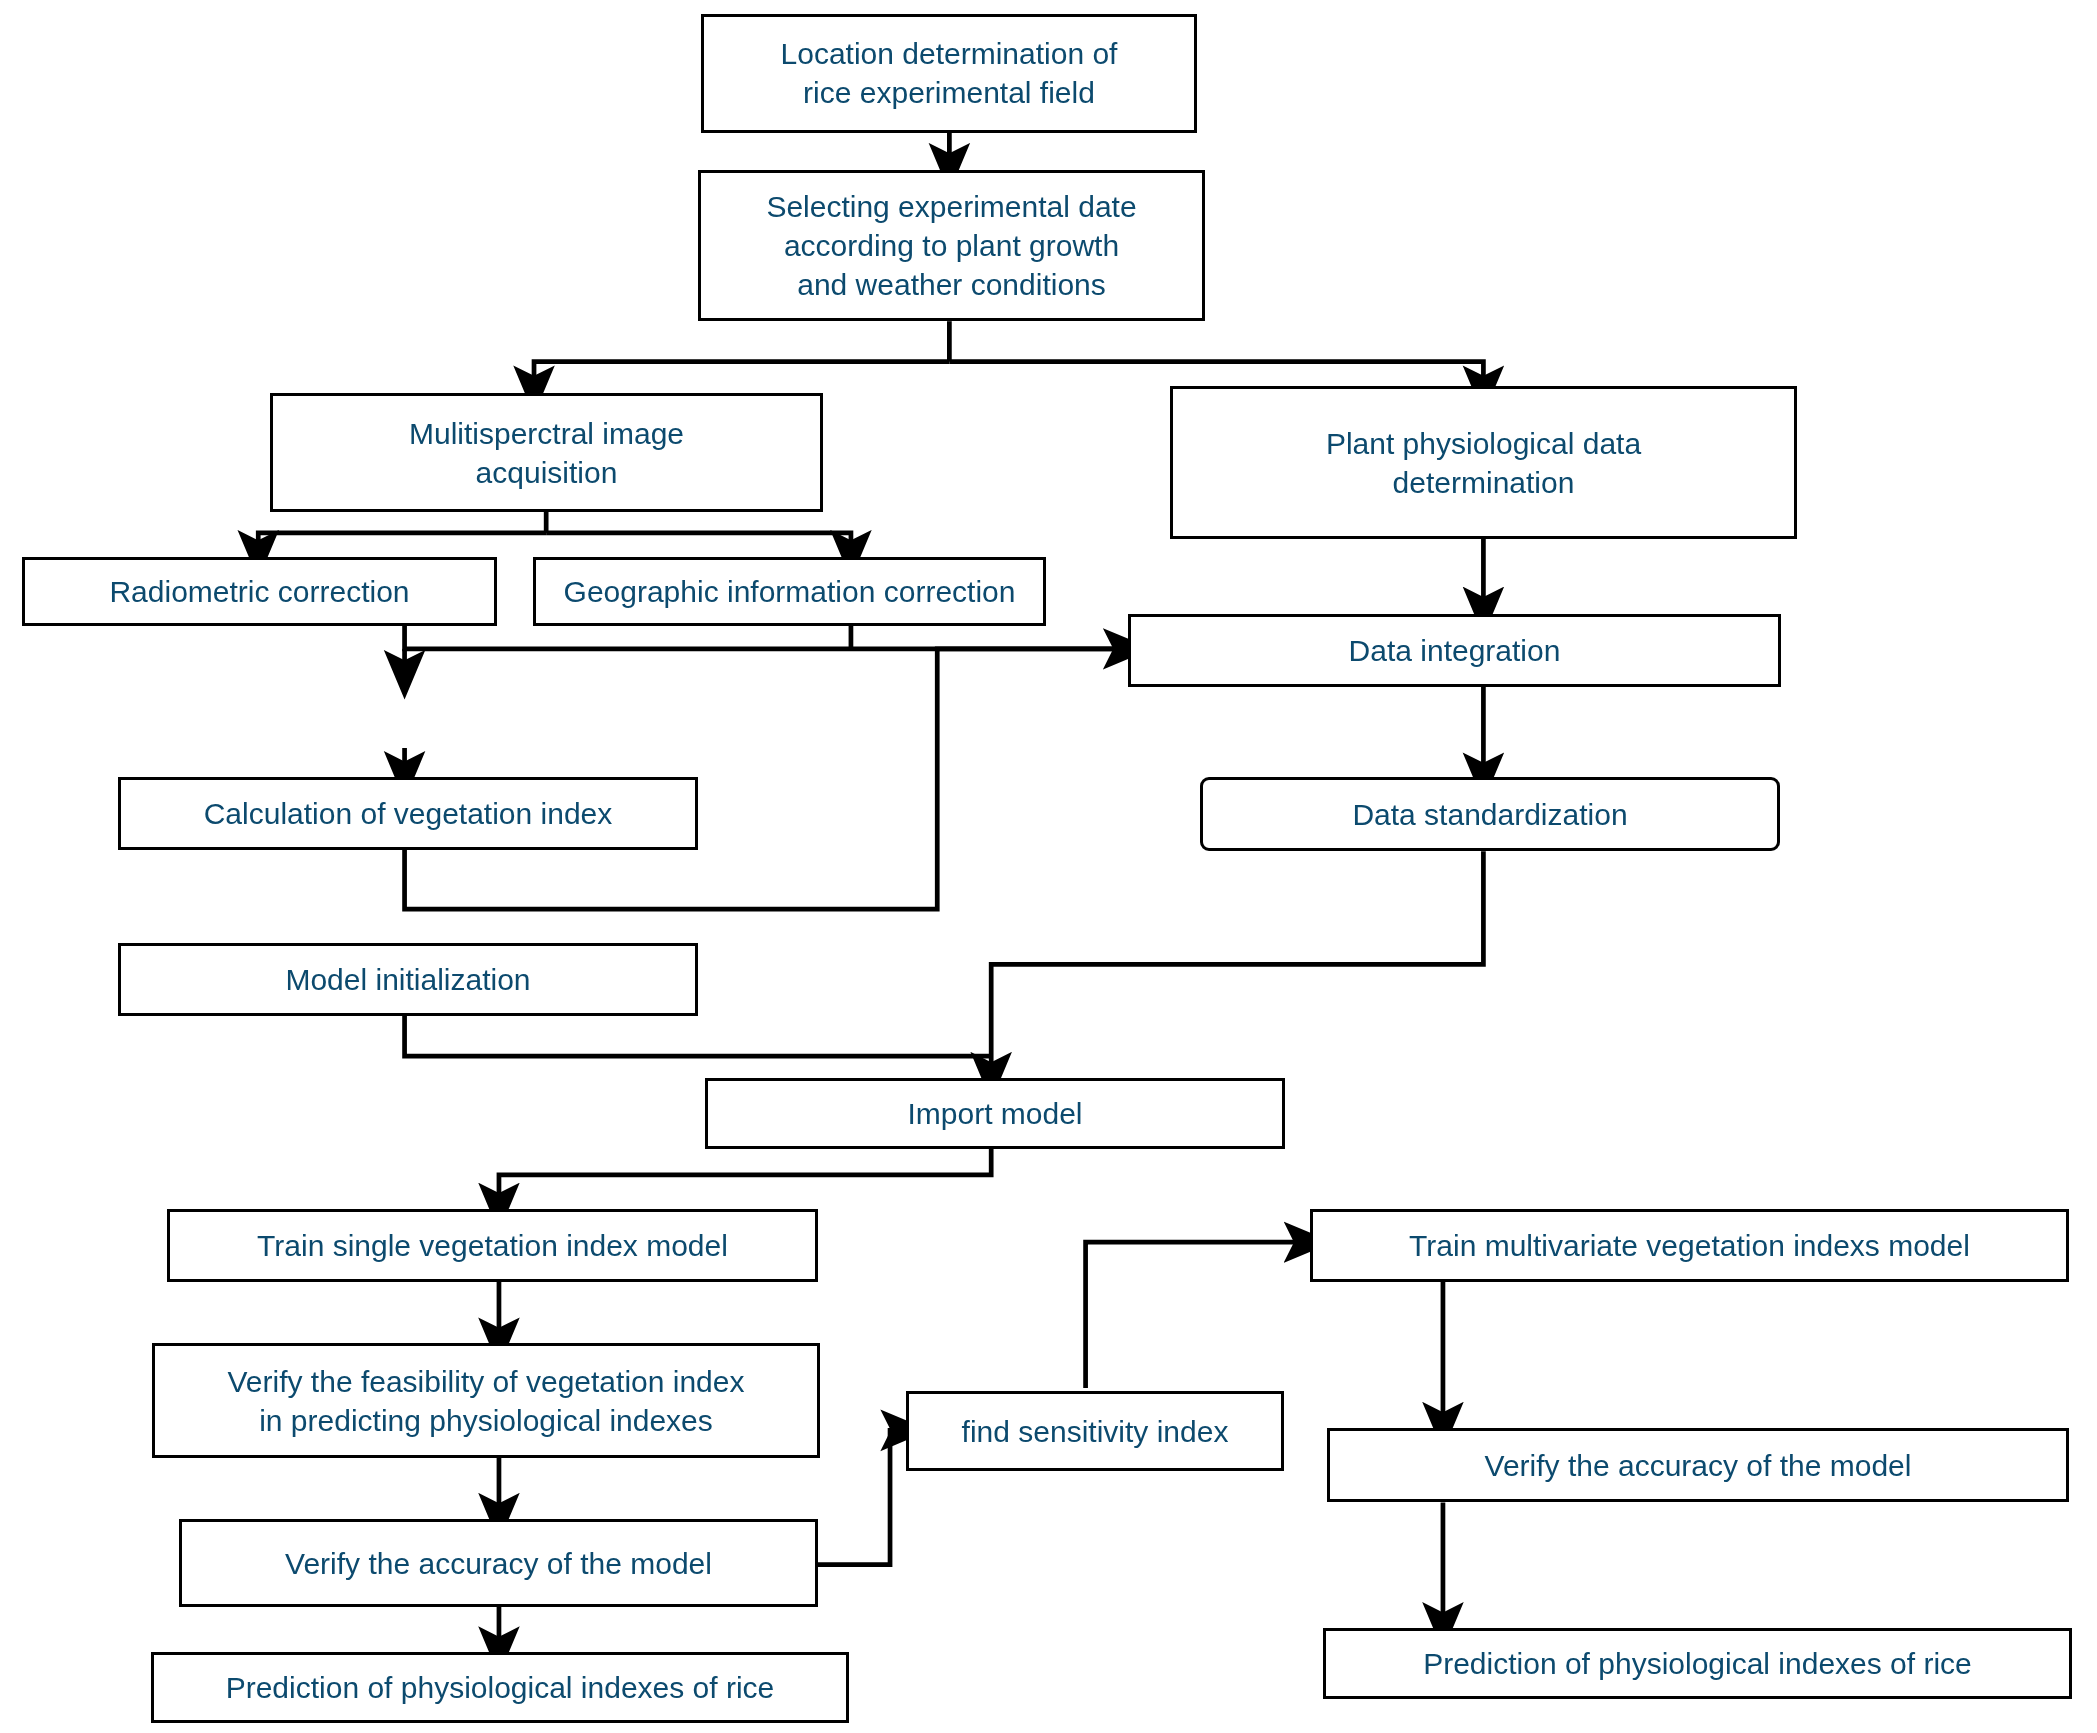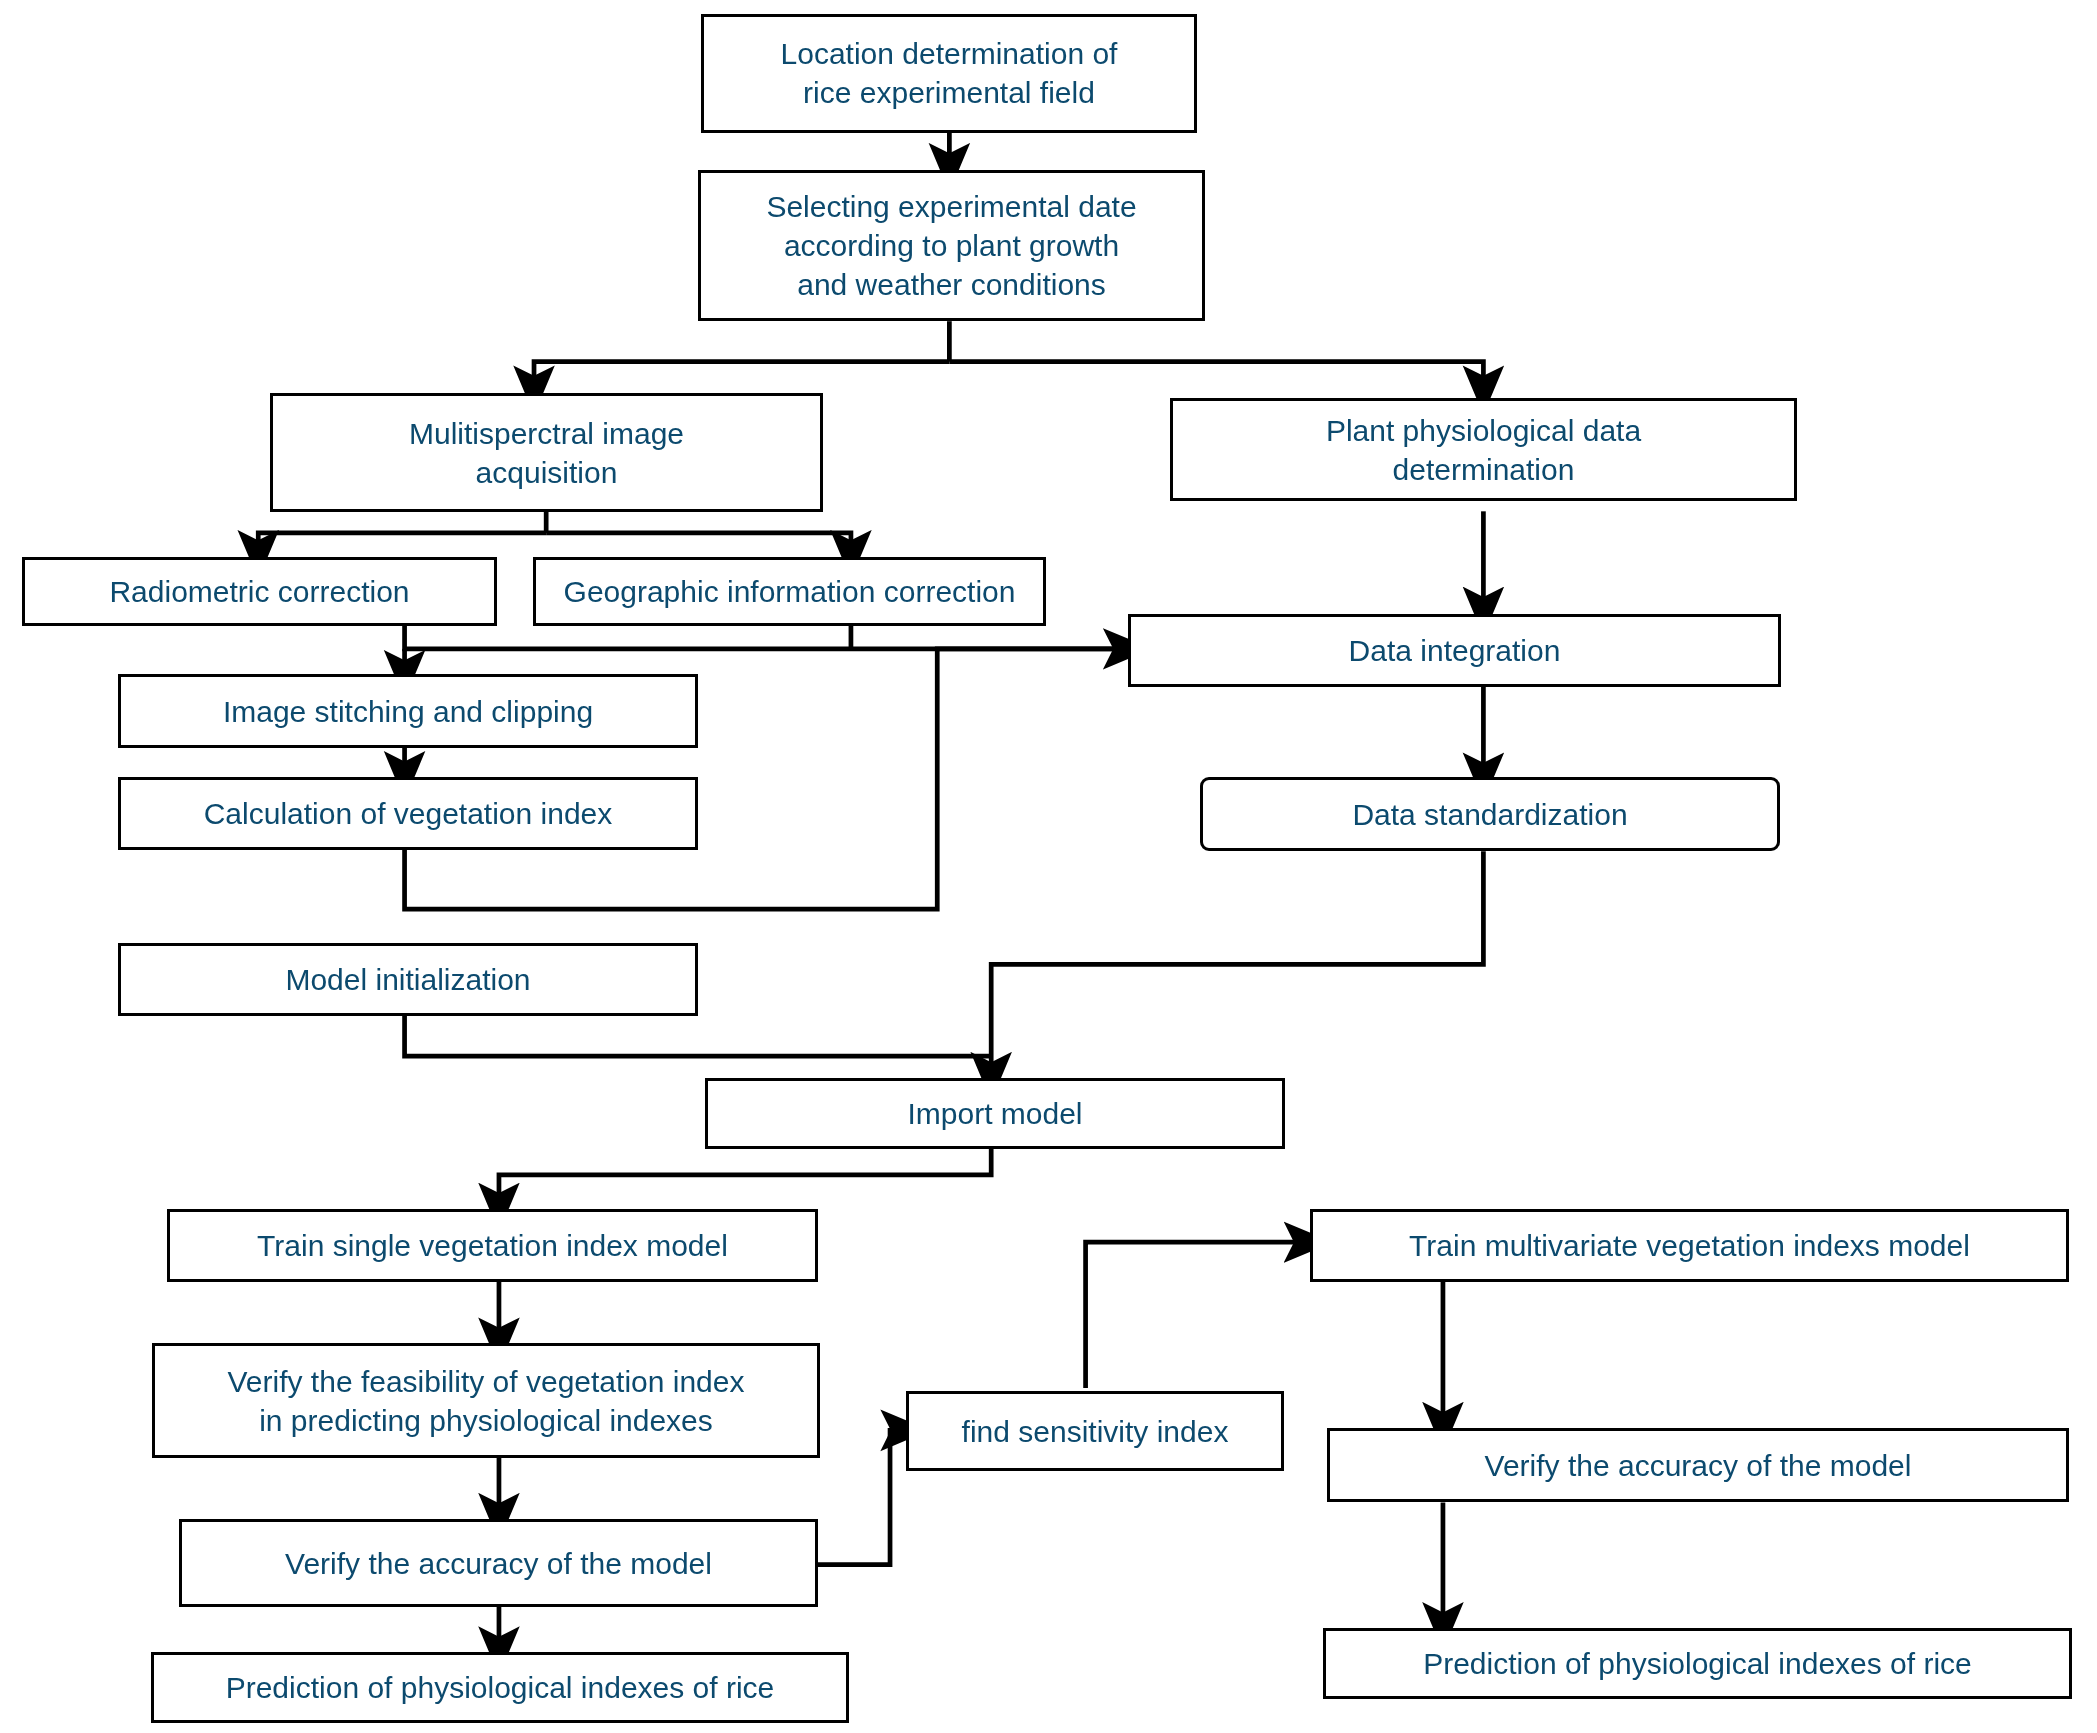--- a/index.html
+++ b/index.html
@@ -117,40 +117,37 @@
     <span class="label">Selecting experimental date
 according to plant growth
 and weather conditions</span>
   </div>
 
   <div class="node" style="left:270px; top:393px; width:553px; height:119px;">
     <span class="label">Mulitisperctral image
 acquisition</span>
   </div>
 
-  <div class="node" style="left:1170px; top:398px; width:627px; height:103px;align-items:center;">
+  <div class="node" style="left:1170px; top:386px; width:627px; height:153px;align-items:center;">
     <span class="label">Plant physiological data
 determination</span>
   </div>
 
   <div class="node" style="left:22px; top:557px; width:475px; height:69px;">
     <span class="label">Radiometric correction</span>
   </div>
 
   <div class="node" style="left:533px; top:557px; width:513px; height:69px;">
     <span class="label">Geographic information correction</span>
   </div>
 
   <div class="node" style="left:1128px; top:614px; width:653px; height:73px;">
     <span class="label">Data integration</span>
   </div>
 
-  <div class="node" style="left:118px; top:674px; width:580px; height:74px;">
-    <span class="label">Image stitching and clipping</span>
-  </div>
 
   <div class="node" style="left:1200px; top:777px; width:580px; height:74px;border-radius:9px;">
     <span class="label">Data standardization</span>
   </div>
 
   <div class="node" style="left:118px; top:777px; width:580px; height:73px;">
     <span class="label">Calculation of vegetation index</span>
   </div>
 
   <div class="node" style="left:118px; top:943px; width:580px; height:73px;">

